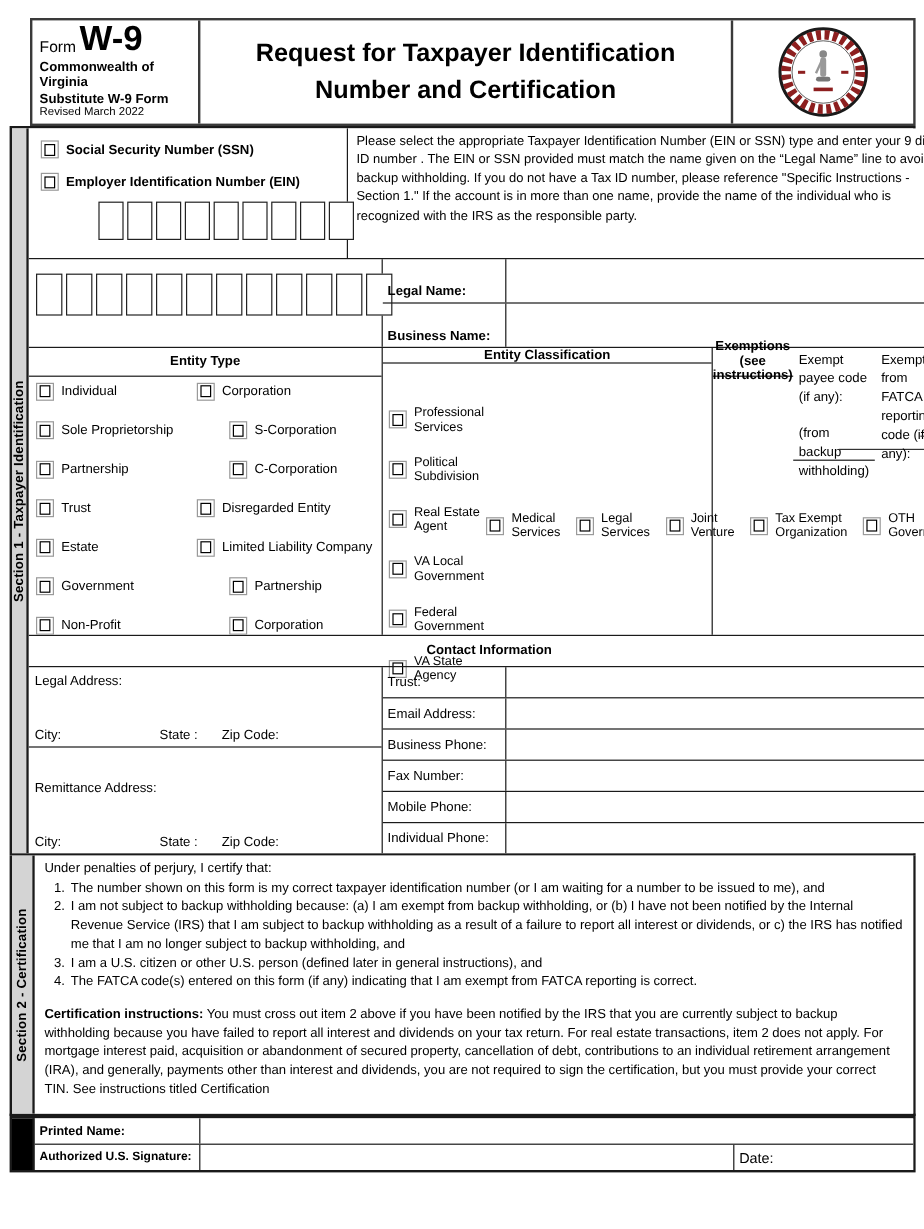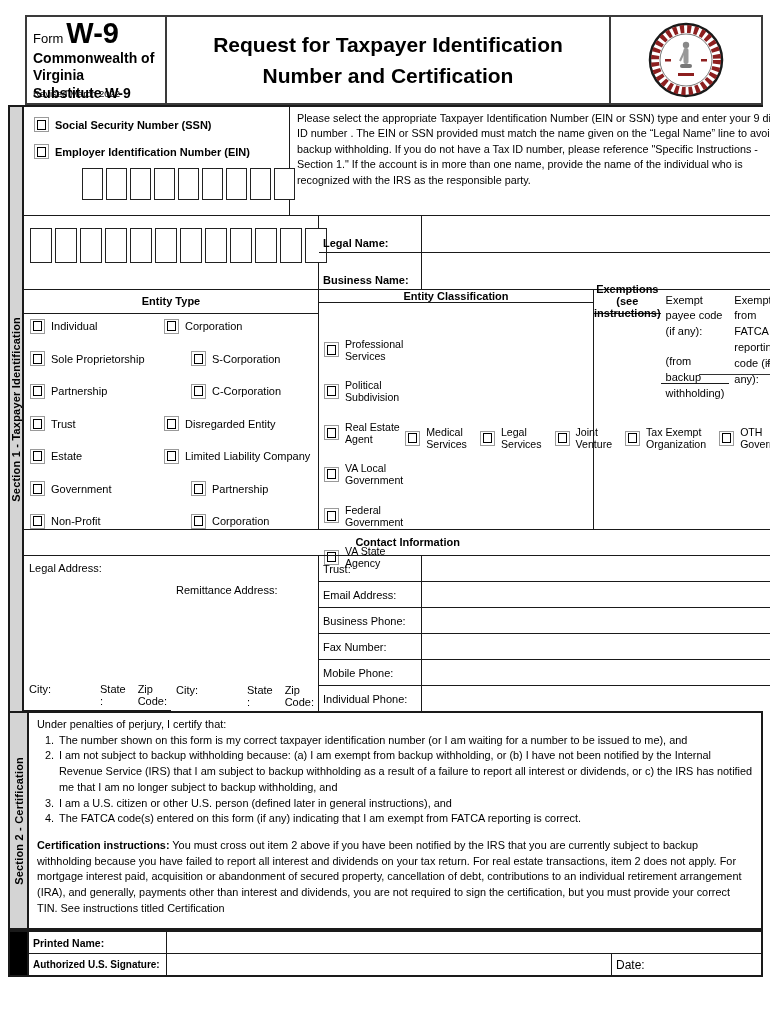--- a/index.html
+++ b/index.html
@@ -6,21 +6,21 @@
   #page{position:relative;width:770px;height:1024px;background:#fff;
         font-family:"Liberation Sans",sans-serif;color:#000;font-size:11px;}
   
   .header{position:absolute;left:25px;top:15px;width:738px;height:90px;
           border:2px solid #3a3a3a;display:flex;box-sizing:border-box;background:#fff;}
   .hcell{box-sizing:border-box;border-right:2px solid #3a3a3a;}
   .formbox{width:140px;padding:4px 6px;position:relative;}
   .formline{display:flex;align-items:flex-end;gap:3px;}
   .form-small{font-size:13px;}
   .form-num{font-size:29px;font-weight:bold;line-height:.85;}
-  .orgline{font-size:14px;font-weight:bold;line-height:1.25;}
+  .orgline{font-size:11px;font-weight:bold;line-height:1.25;}
   .revised{font-size:9.5px;position:absolute;left:6px;bottom:4px;}
   .titlebox{flex:1;display:flex;flex-direction:column;justify-content:center;align-items:center;}
   .title{font-size:21px;font-weight:bold;line-height:1.5;text-align:center;}
   .sealbox{width:150px;border-right:none;display:flex;align-items:center;justify-content:center;}
   
   .band{position:absolute;left:8px;width:755px;display:flex;box-sizing:border-box;
         border:2px solid #1a1a1a;border-top:none;}
   .band.first{border-top:2px solid #1a1a1a;}
   .side{width:19px;box-sizing:border-box;border-right:2px solid #1a1a1a;
         display:flex;align-items:center;justify-content:center;}
@@ -280,21 +280,21 @@
             <div>Exemption from FATCA reporting</div>
             <div>code (if any):</div>
             <div class="blank-line" style="position:absolute;left:38px;top:72px;width:82px;"></div>
           </div>
         </div>
       </div>
 
       <div class="hdr bb" style="height:26px;">Contact Information</div>
 
       <div class="r" style="height:157px;">
-        <div class="c br" style="width:295px;display:flex;flex-direction:row;">
+        <div class="c br" style="width:295px;display:flex;flex-direction:column;">
           <div class="c bb fill" style="padding:6px 5px 2px 5px;position:relative;">
             <span>Legal Address:</span>
             <div style="position:absolute;bottom:3px;left:5px;right:4px;display:flex;">
               <span>City:</span>
               <span style="width:82px;"></span>
               <span>State :</span>
               <span style="width:20px;"></span>
               <span>Zip Code:</span>
               <span></span>
             </div>

